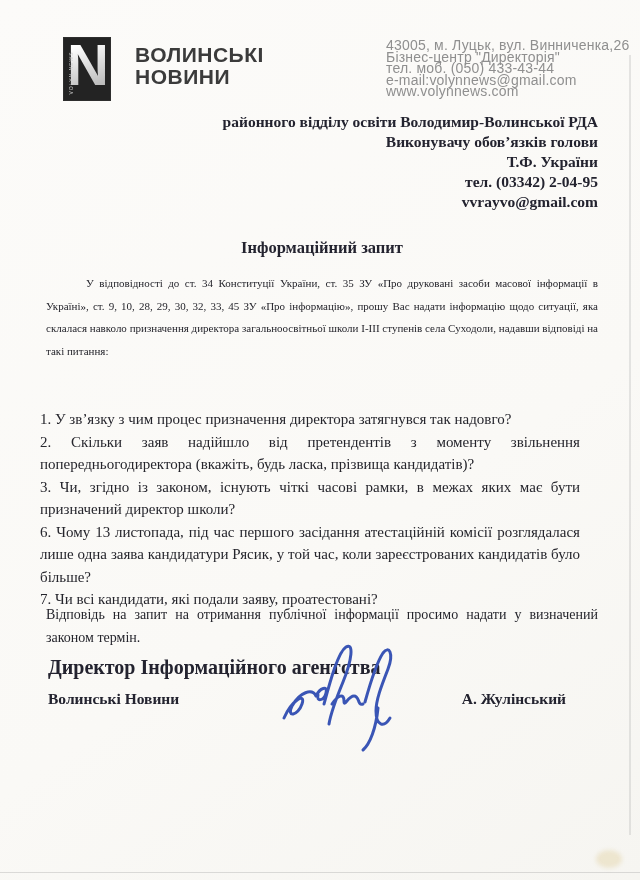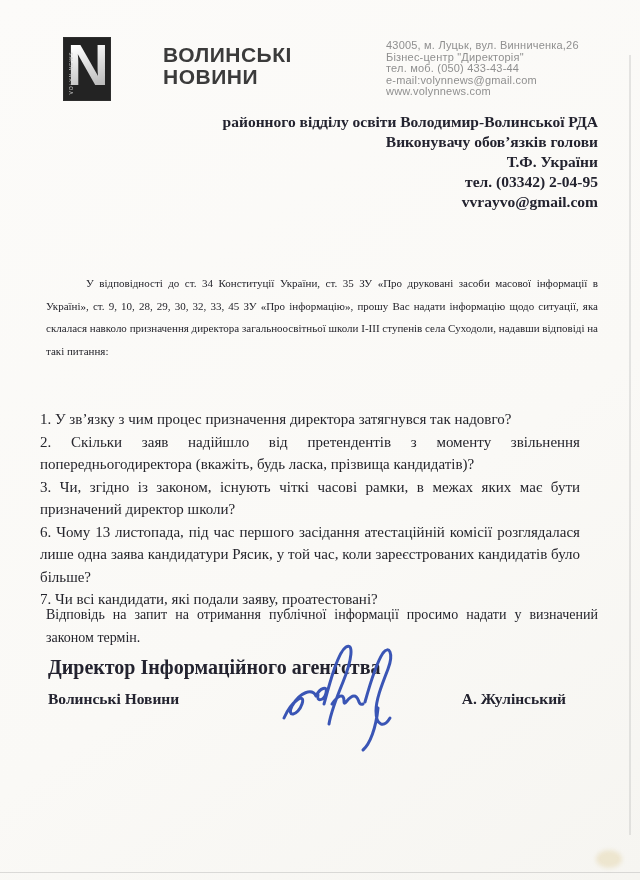--- a/index.html
+++ b/index.html
@@ -32,26 +32,26 @@
     position:absolute; left:-14px; bottom:24px;
     transform:rotate(-90deg); transform-origin:center;
     font-family:"Liberation Sans", sans-serif;
     font-size:5px; letter-spacing:1px; color:#cfcfcf;
     white-space:nowrap;
   }
   .brand {
     position:absolute; left:135px; top:44px;
     font-family:"Liberation Sans", sans-serif;
     font-weight:bold; font-size:21px; line-height:22px;
-    letter-spacing:0.5px; color:#3b3b3b;margin-left:28px;
+    letter-spacing:0.5px; color:#3b3b3b;
   }
   .contact {
     position:absolute; left:386px; top:40px;
     font-family:"Liberation Sans", sans-serif;
-    font-size:11px; line-height:11.5px; color:#8f8f8f;
+    font-size:14px; line-height:11.5px; color:#8f8f8f;
     letter-spacing:0.2px;
   }
 
   
   .recipient {
     position:absolute; top:112px; right:42px; left:120px;
     text-align:right;
     font-weight:bold; font-size:15.5px; line-height:20px;
     color:#23232f;
   }
@@ -131,20 +131,21 @@
   </div>
 
   <div class="recipient">
     <div>районного відділу освіти Володимир-Волинської РДА</div>
     <div>Виконувачу обов’язків голови</div>
     <div>Т.Ф. України</div>
     <div>тел. (03342) 2-04-95</div>
     <div>vvrayvo@gmail.com</div>
   </div>
 
+  <div class="title">Інформаційний запит</div>
 
   <div class="intro">У відповідності до ст. 34 Конституції України, ст. 35 ЗУ «Про друковані засоби масової інформації в Україні», ст. 9, 10, 28, 29, 30, 32, 33, 45 ЗУ «Про інформацію», прошу Вас надати інформацію щодо ситуації, яка склалася навколо призначення директора загальноосвітньої школи І-ІІІ ступенів села Суходоли, надавши відповіді на такі питання:</div>
 
   <div class="questions">
     <p>1. У зв’язку з чим процес призначення директора затягнувся так надовго?</p>
     <p>2. Скільки заяв надійшло від претендентів з моменту звільнення попередньогодиректора (вкажіть, будь ласка, прізвища кандидатів)?</p>
     <p>3. Чи, згідно із законом, існують чіткі часові рамки, в межах яких має бути призначений директор школи?</p>
     <p>6. Чому 13 листопада, під час першого засідання атестаційній комісії розглядалася лише одна заява кандидатури Рясик, у той час, коли зареєстрованих кандидатів було більше?</p>
     <p>7. Чи всі кандидати, які подали заяву, проатестовані?</p>
   </div>

